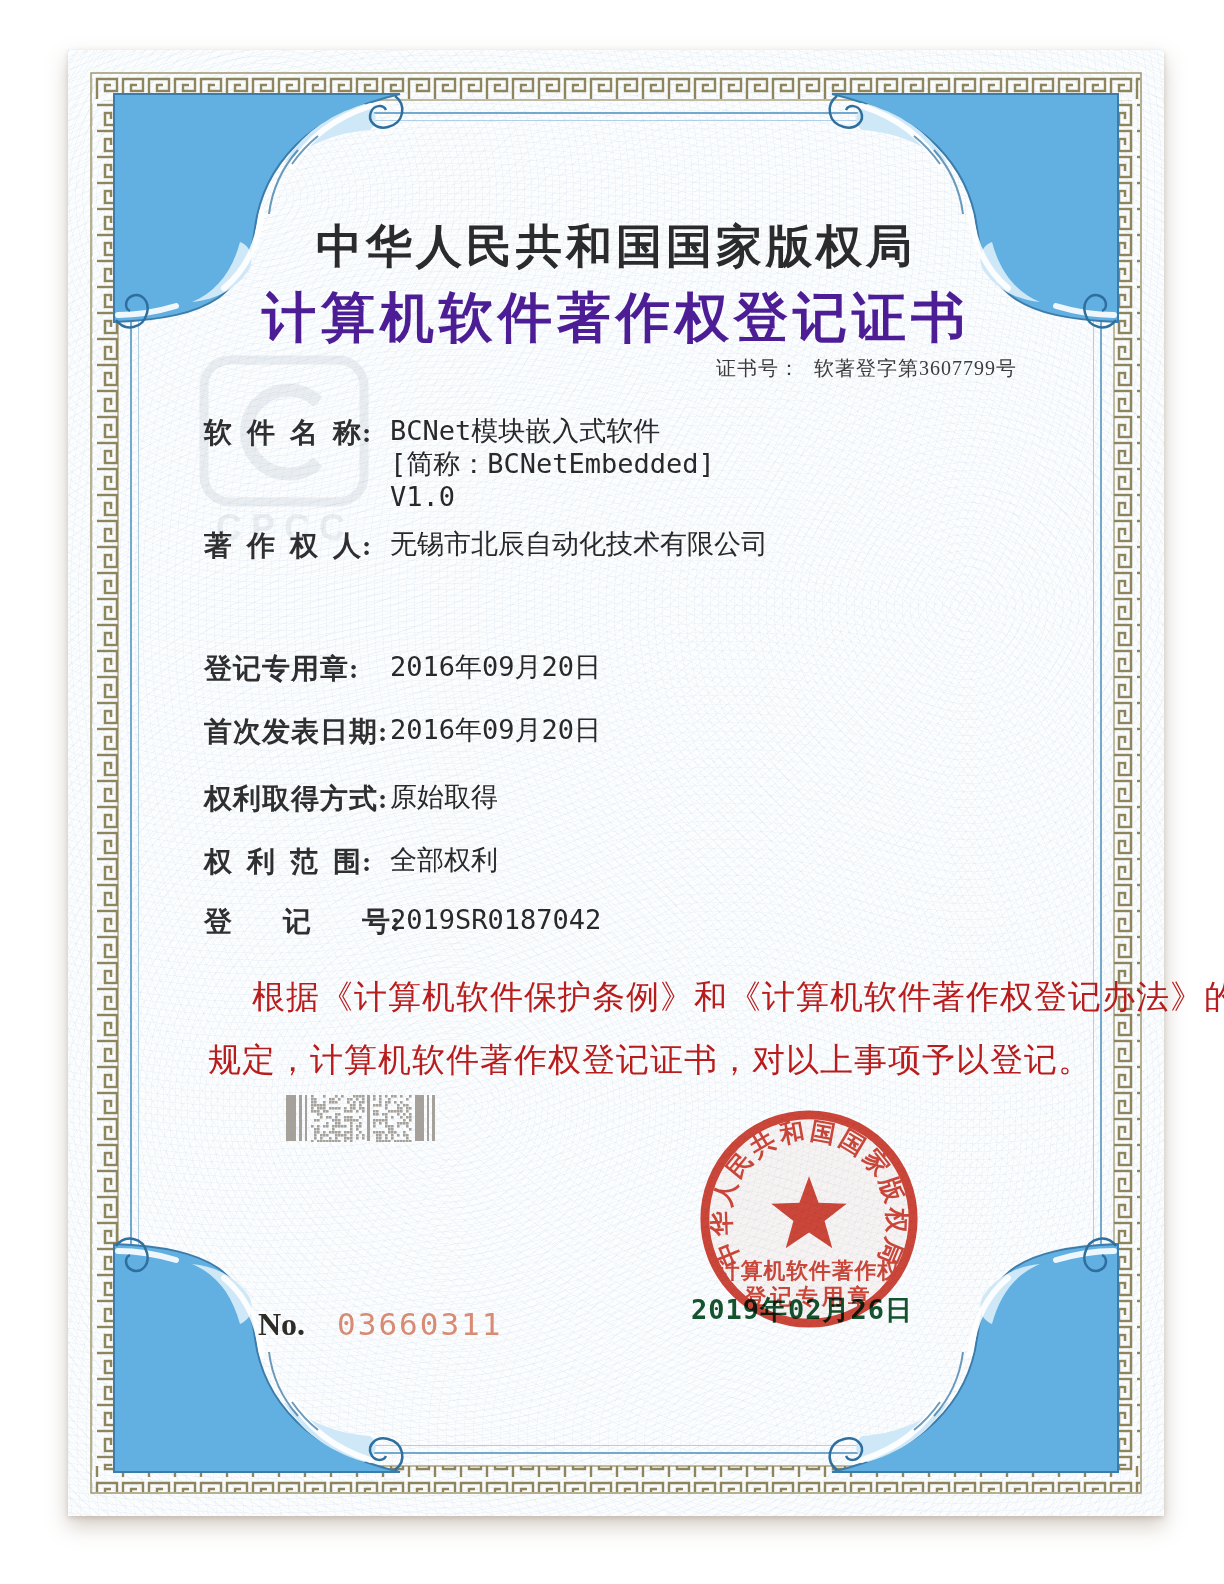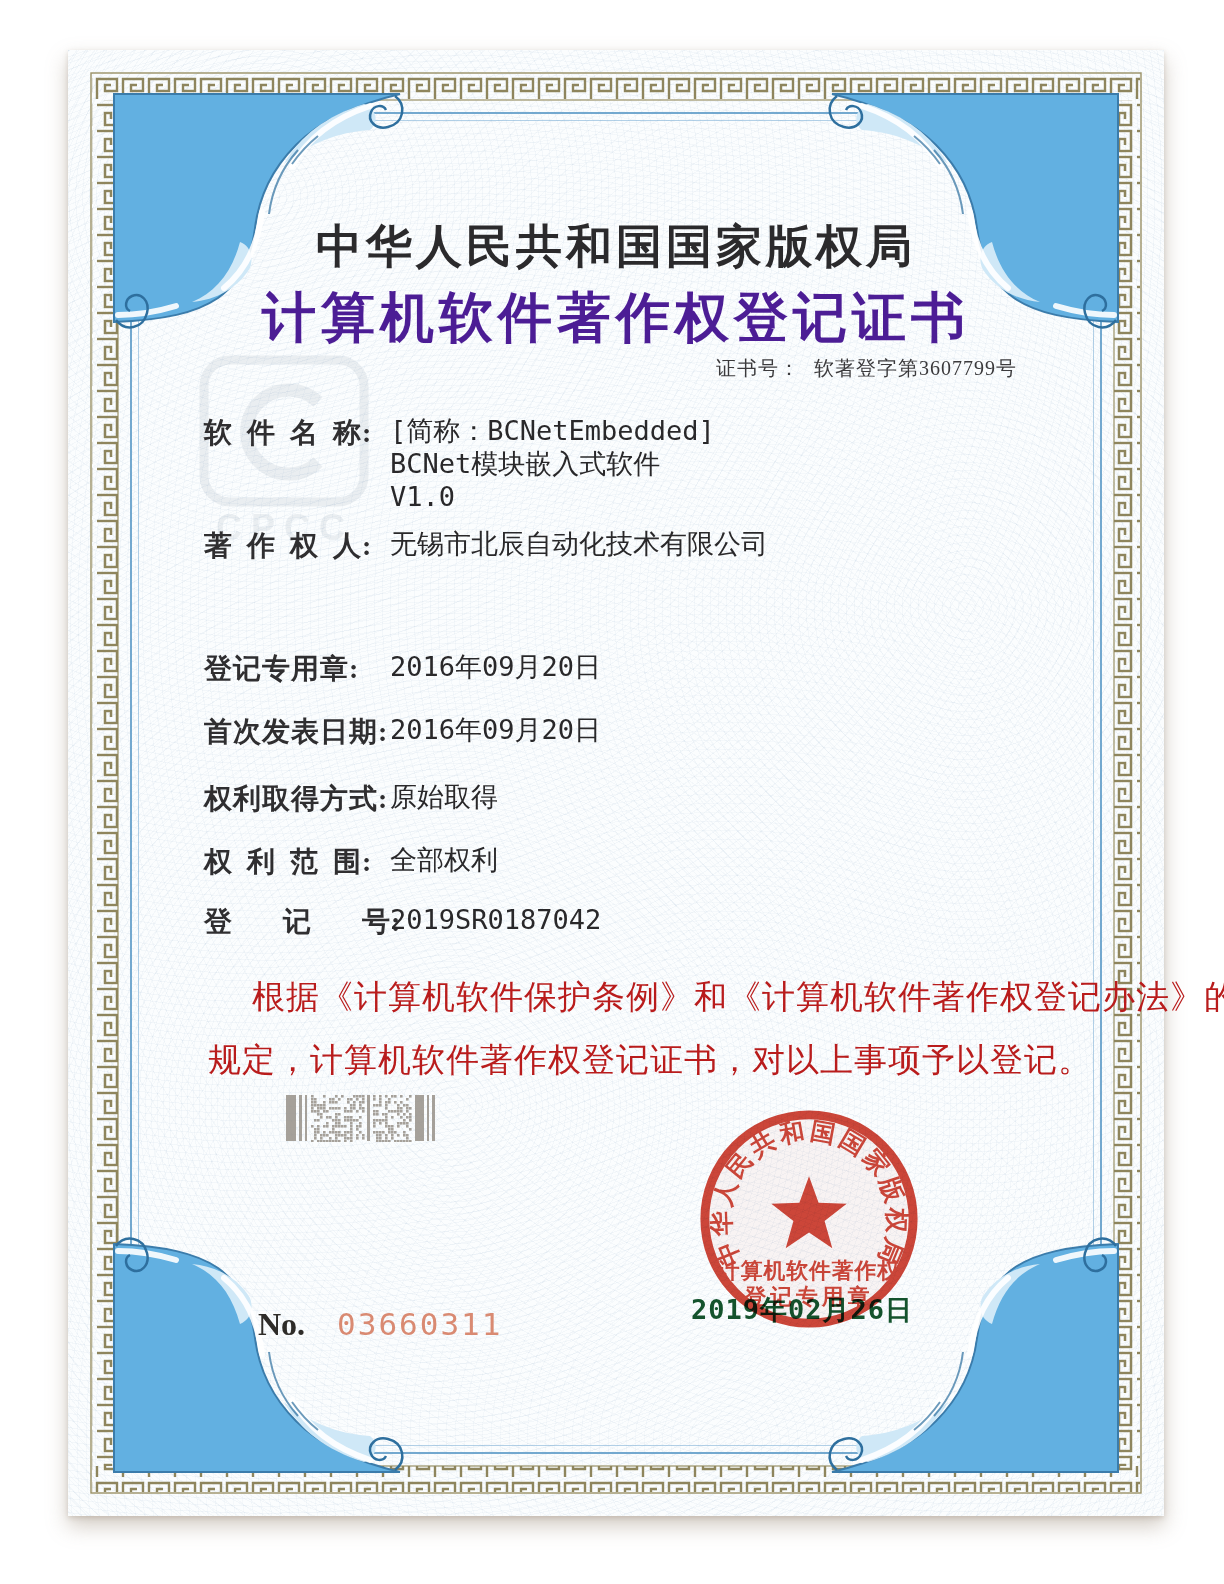--- a/index.html
+++ b/index.html
@@ -125,21 +125,21 @@
   </svg>
 
   <div class="authority">中华人民共和国国家版权局</div>
   <div class="cert-title">计算机软件著作权登记证书</div>
   <div class="cert-no">
     <span>证书号：</span><span class="cv">软著登字第3607799号</span>
   </div>
 
   <div class="row r-name">
     <span class="flabel">软 件 名 称:</span>
-    <span class="fvalue"><span style="display:block">[简称：BCNetEmbedded]</span><span style="display:block">BCNet模块嵌入式软件</span><span style="display:block">V1.0</span></span>
+    <span class="fvalue"><span style="display:block">BCNet模块嵌入式软件</span><span style="display:block">[简称：BCNetEmbedded]</span><span style="display:block">V1.0</span></span>
   </div>
   <div class="row r-owner">
     <span class="flabel">著 作 权 人:</span>
     <span class="fvalue">无锡市北辰自动化技术有限公司</span>
   </div>
   <div class="row r-dev">
     <span class="flabel">登记专用章:</span>
     <span class="fvalue">2016年09月20日</span>
   </div>
   <div class="row r-pub">

